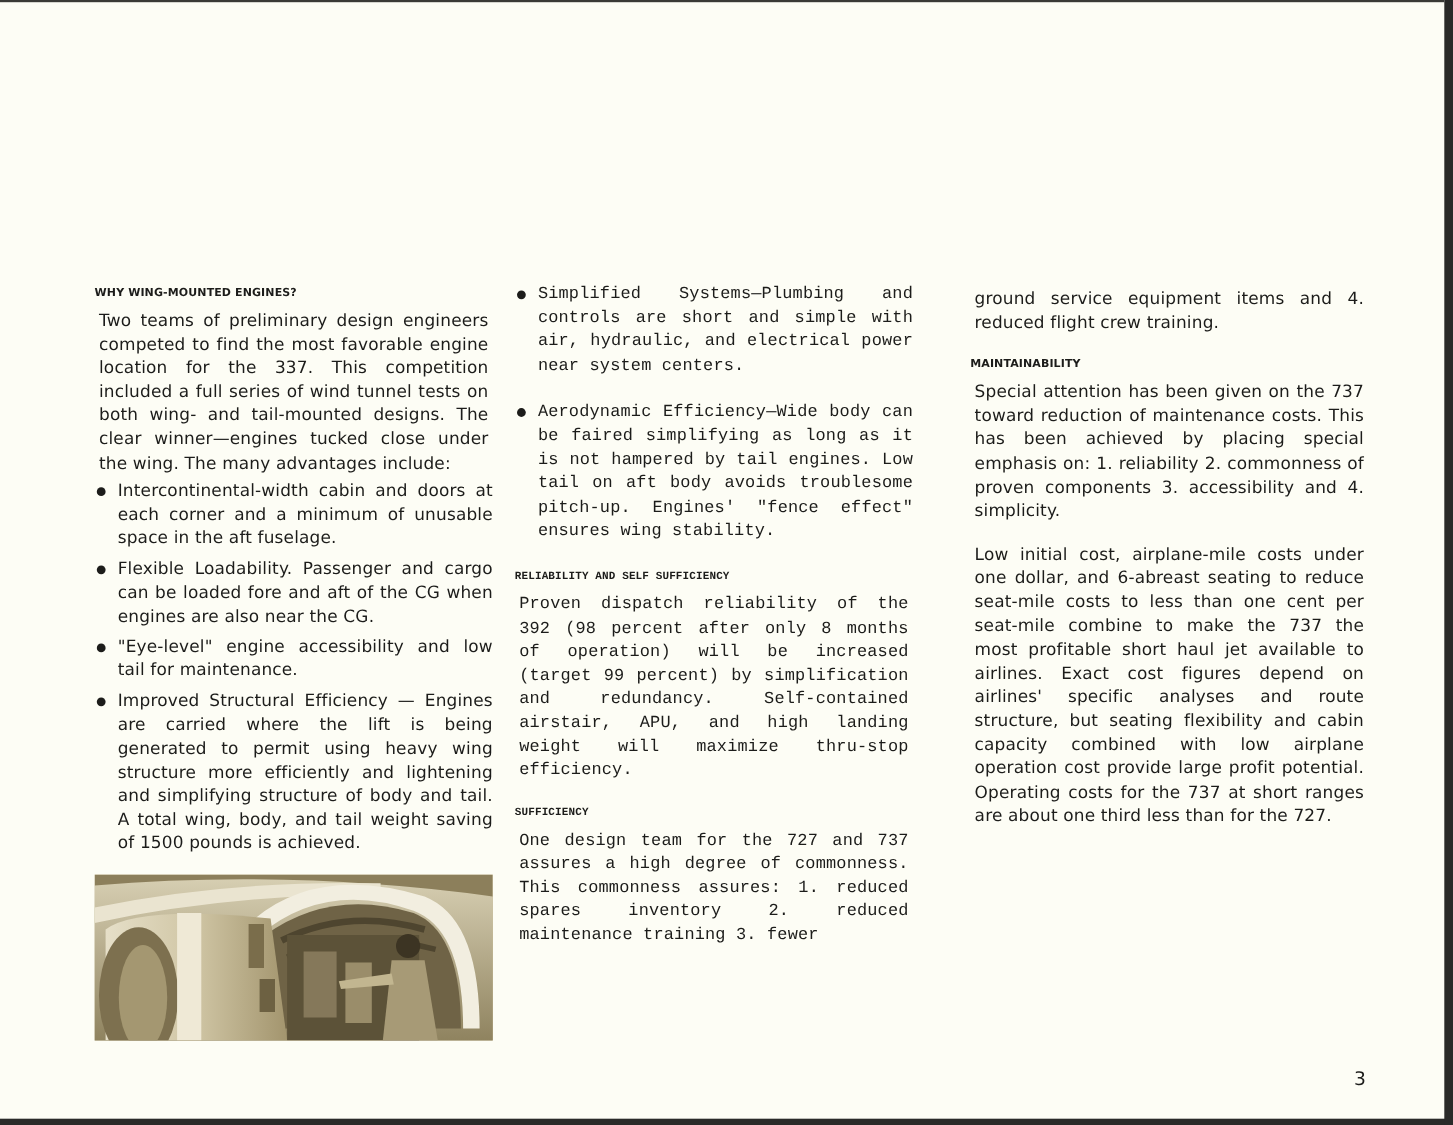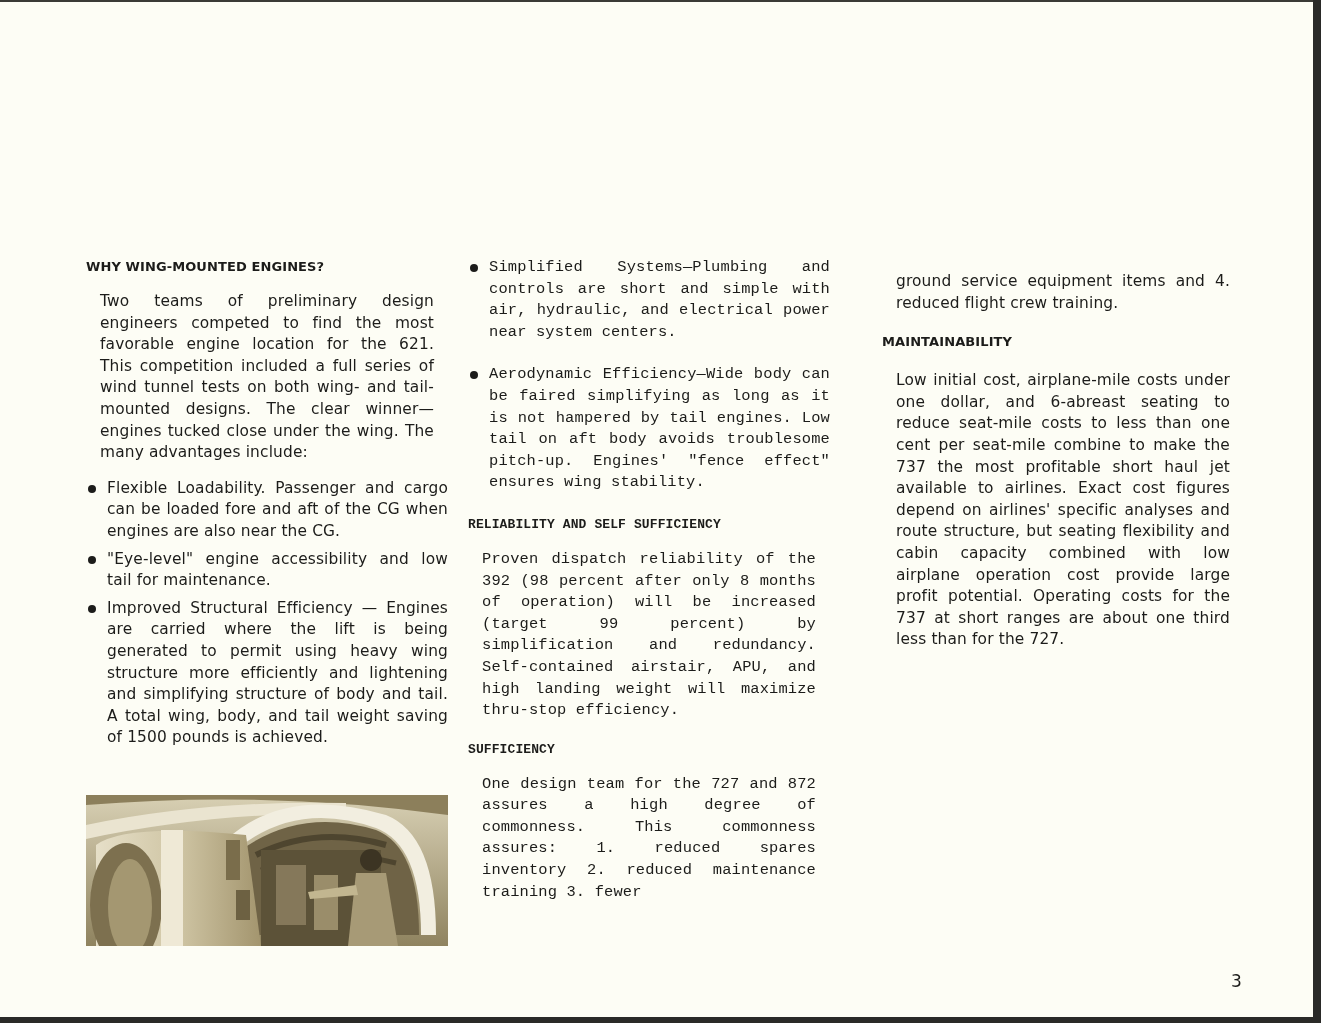--- a/index.html
+++ b/index.html
@@ -27,27 +27,27 @@
     font-size: 15.4px;
     line-height: 21.6px;
     text-align: justify;
     letter-spacing: 0.15px;
   }
   .col1 { left: 86px; }
   .col2 { left: 468px; font-family: Liberation Mono, monospace; }
   .col3 { left: 882px; }
   h2 {
     margin: 0 0 1px 0;
-    font-size: 13px;
+    font-size: 10px;
     line-height: 20px;
     font-weight: bold;
     letter-spacing: 0.1px;
     text-align: left;
   }
-  p { margin: 14px; }
+  p { margin: 4px; }
   .sec { margin-bottom: 18px; }
   ul.bullets { list-style: none; margin: 0; padding: 0; }
   ul.bullets li {
     position: relative;
     padding-left: 21px;
     margin-bottom: 6px;
   }
   ul.bullets li .dot {
     position: absolute; left: 2px; top: 7px;
     width: 8px; height: 8px; border-radius: 50%;
@@ -67,50 +67,52 @@
 </style>
 </head>
 <body>
 
 <div class="page">
   <div class="topline"></div>
 
   <div class="col col1">
     <div class="sec">
       <h2>WHY WING-MOUNTED ENGINES?</h2>
-      <p>Two teams of preliminary design engineers competed to find the most favorable engine location for the 621. This competition included a full series of wind tunnel tests on both wing- and tail-mounted designs. The clear winner—engines tucked close under the wing. The many advantages include:</p>
+      <p>Two teams of preliminary design engineers competed to find the most favorable engine location for the 337. This competition included a full series of wind tunnel tests on both wing- and tail-mounted designs. The clear winner—engines tucked close under the wing. The many advantages include:</p>
       <ul class="bullets">
+        <li><span class="dot"></span><span>Intercontinental-width cabin and doors at each corner and a minimum of unusable space in the aft fuselage.</span></li>
         <li><span class="dot"></span><span>Flexible Loadability. Passenger and cargo can be loaded fore and aft of the CG when engines are also near the CG.</span></li>
         <li><span class="dot"></span><span>"Eye-level" engine accessibility and low tail for maintenance.</span></li>
         <li><span class="dot"></span><span>Improved Structural Efficiency — Engines are carried where the lift is being generated to permit using heavy wing structure more efficiently and lightening and simplifying structure of body and tail. A total wing, body, and tail weight saving of 1500 pounds is achieved.</span></li>
       </ul>
     </div>
   </div>
 
   <div class="col col2">
     <ul class="bullets">
       <li><span class="dot"></span><span>Simplified Systems—Plumbing and controls are short and simple with air, hydraulic, and electrical power near system centers.</span></li>
       <li><span class="dot"></span><span>Aerodynamic Efficiency—Wide body can be faired simplifying as long as it is not hampered by tail engines. Low tail on aft body avoids troublesome pitch-up. Engines' "fence effect" ensures wing stability.</span></li>
     </ul>
     <div class="sec">
       <h2>RELIABILITY AND SELF SUFFICIENCY</h2>
       <p>Proven dispatch reliability of the 392 (98 percent after only 8 months of operation) will be increased (target 99 percent) by simplification and redundancy. Self-contained airstair, APU, and high landing weight will maximize thru-stop efficiency.</p>
     </div>
     <div class="sec">
       <h2>SUFFICIENCY</h2>
-      <p>One design team for the 727 and 872 assures a high degree of commonness. This commonness assures: 1. reduced spares inventory 2. reduced maintenance training 3. fewer</p>
+      <p>One design team for the 727 and 737 assures a high degree of commonness. This commonness assures: 1. reduced spares inventory 2. reduced maintenance training 3. fewer</p>
     </div>
   </div>
 
   <div class="col col3">
     <div class="sec">
       <p>ground service equipment items and 4. reduced flight crew training.</p>
     </div>
     <div class="sec">
       <h2>MAINTAINABILITY</h2>
+      <p>Special attention has been given on the 737 toward reduction of maintenance costs. This has been achieved by placing special emphasis on: 1. reliability 2. commonness of proven components 3. accessibility and 4. simplicity.</p>
     </div>
     <div class="sec">
       <p>Low initial cost, airplane-mile costs under one dollar, and 6-abreast seating to reduce seat-mile costs to less than one cent per seat-mile combine to make the 737 the most profitable short haul jet available to airlines. Exact cost figures depend on airlines' specific analyses and route structure, but seating flexibility and cabin capacity combined with low airplane operation cost provide large profit potential. Operating costs for the 737 at short ranges are about one third less than for the 727.</p>
     </div>
   </div>
 
   <div class="photo" title="Sepia photo of a technician working inside a wing-mounted engine nacelle mockup">
     <svg width="362" height="151" viewBox="0 0 362 151">
       <defs>
         <linearGradient id="bg" x1="0" y1="0" x2="0" y2="1">

